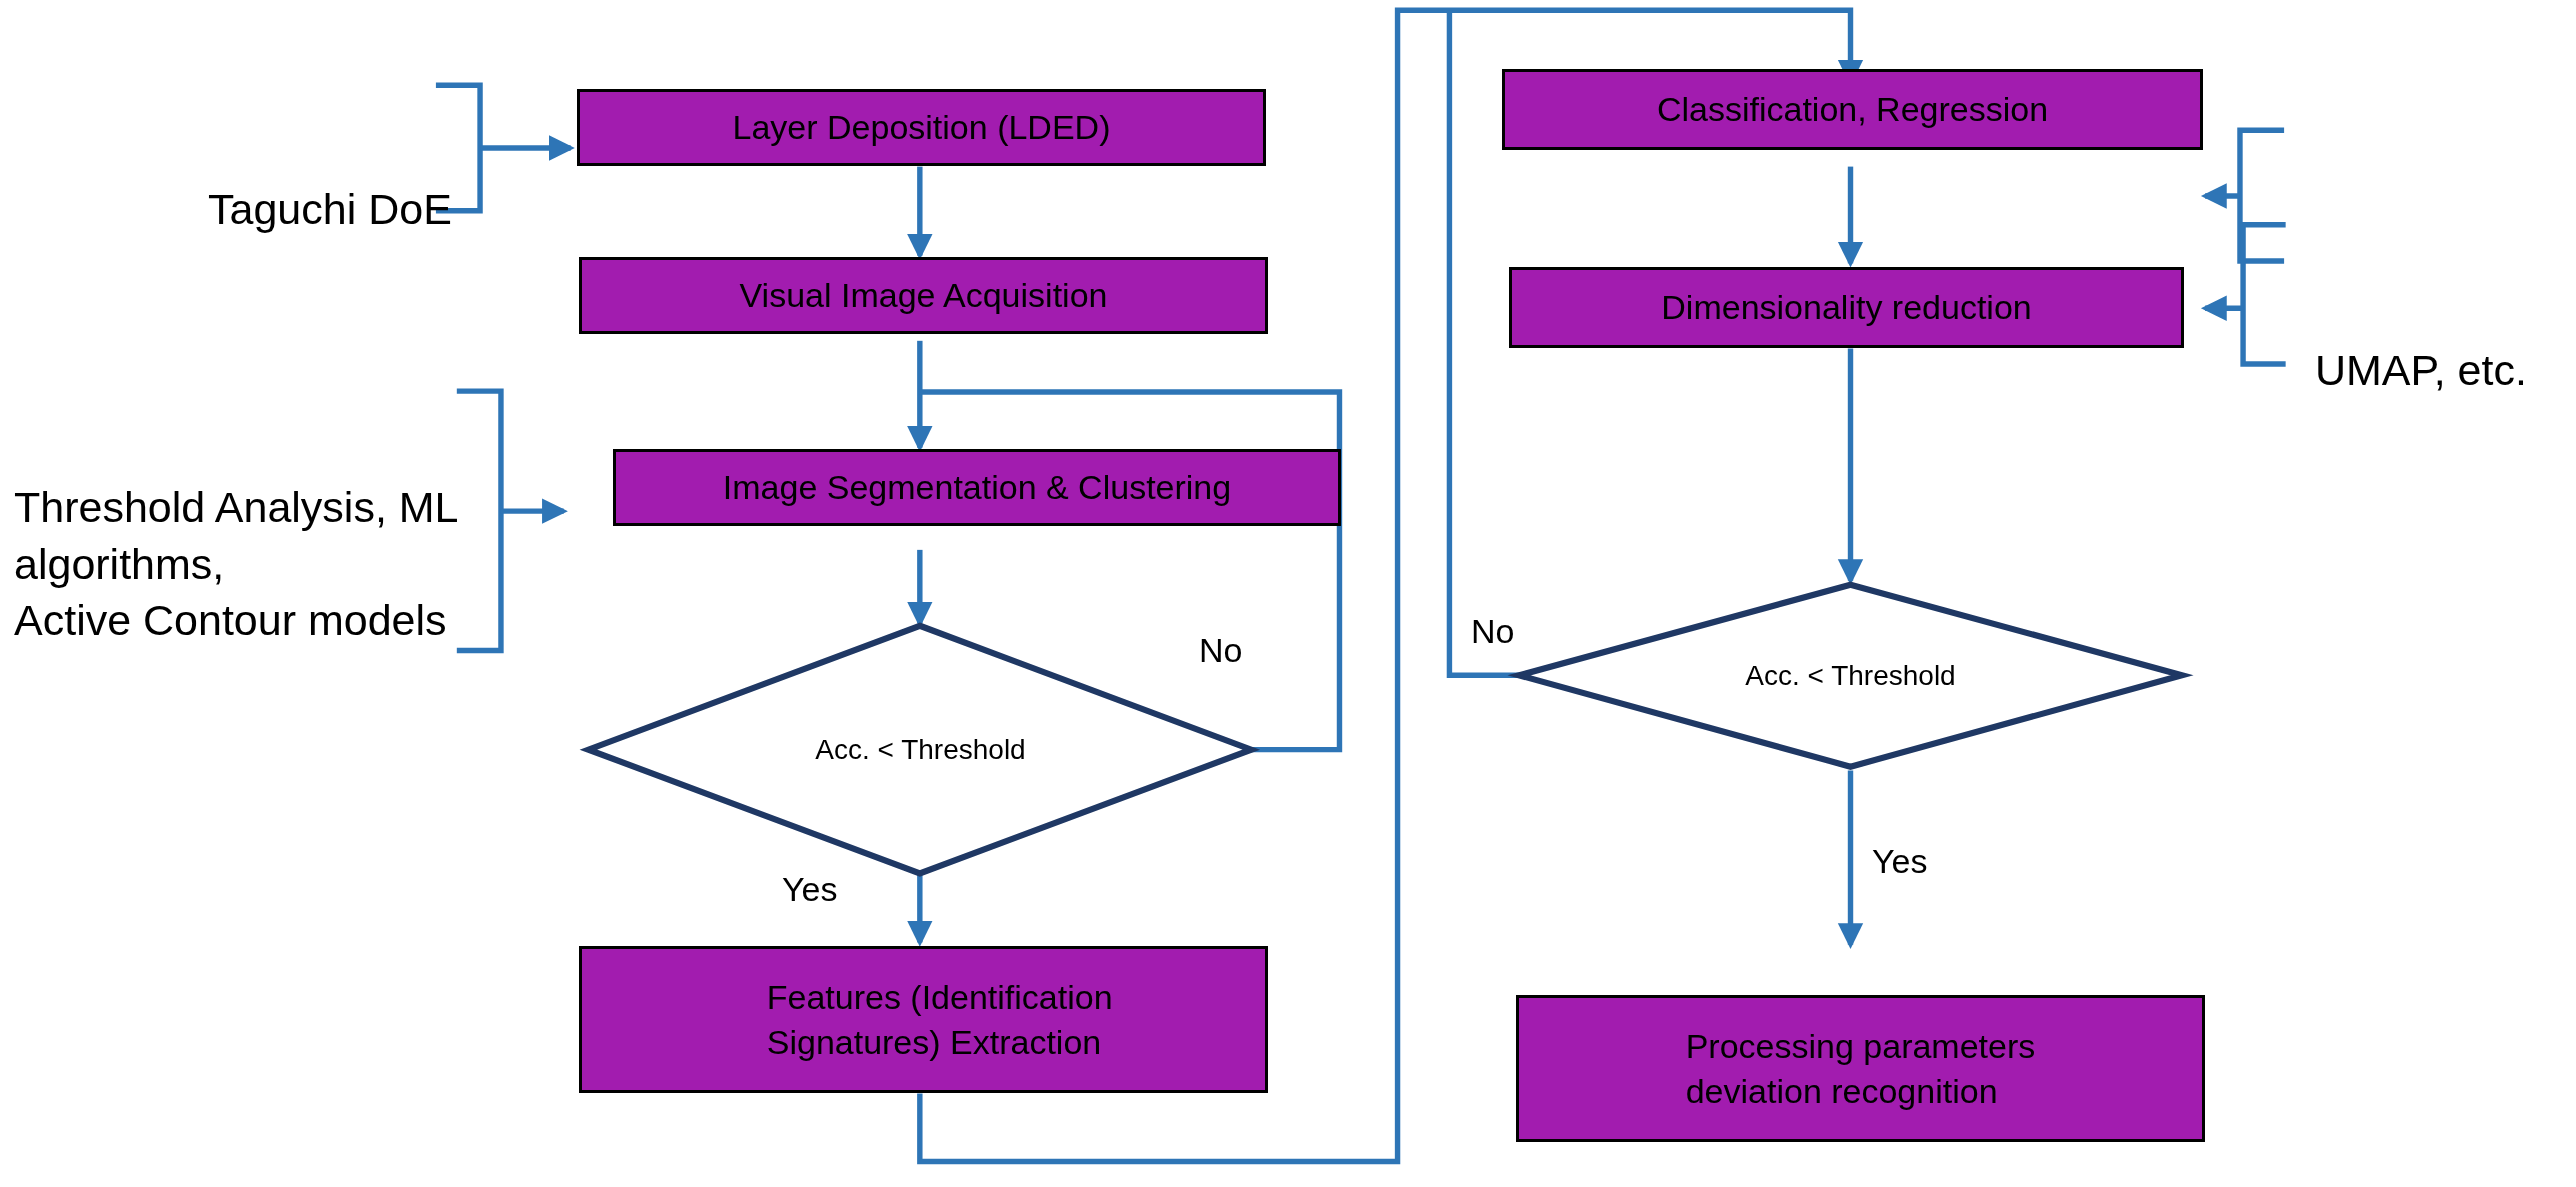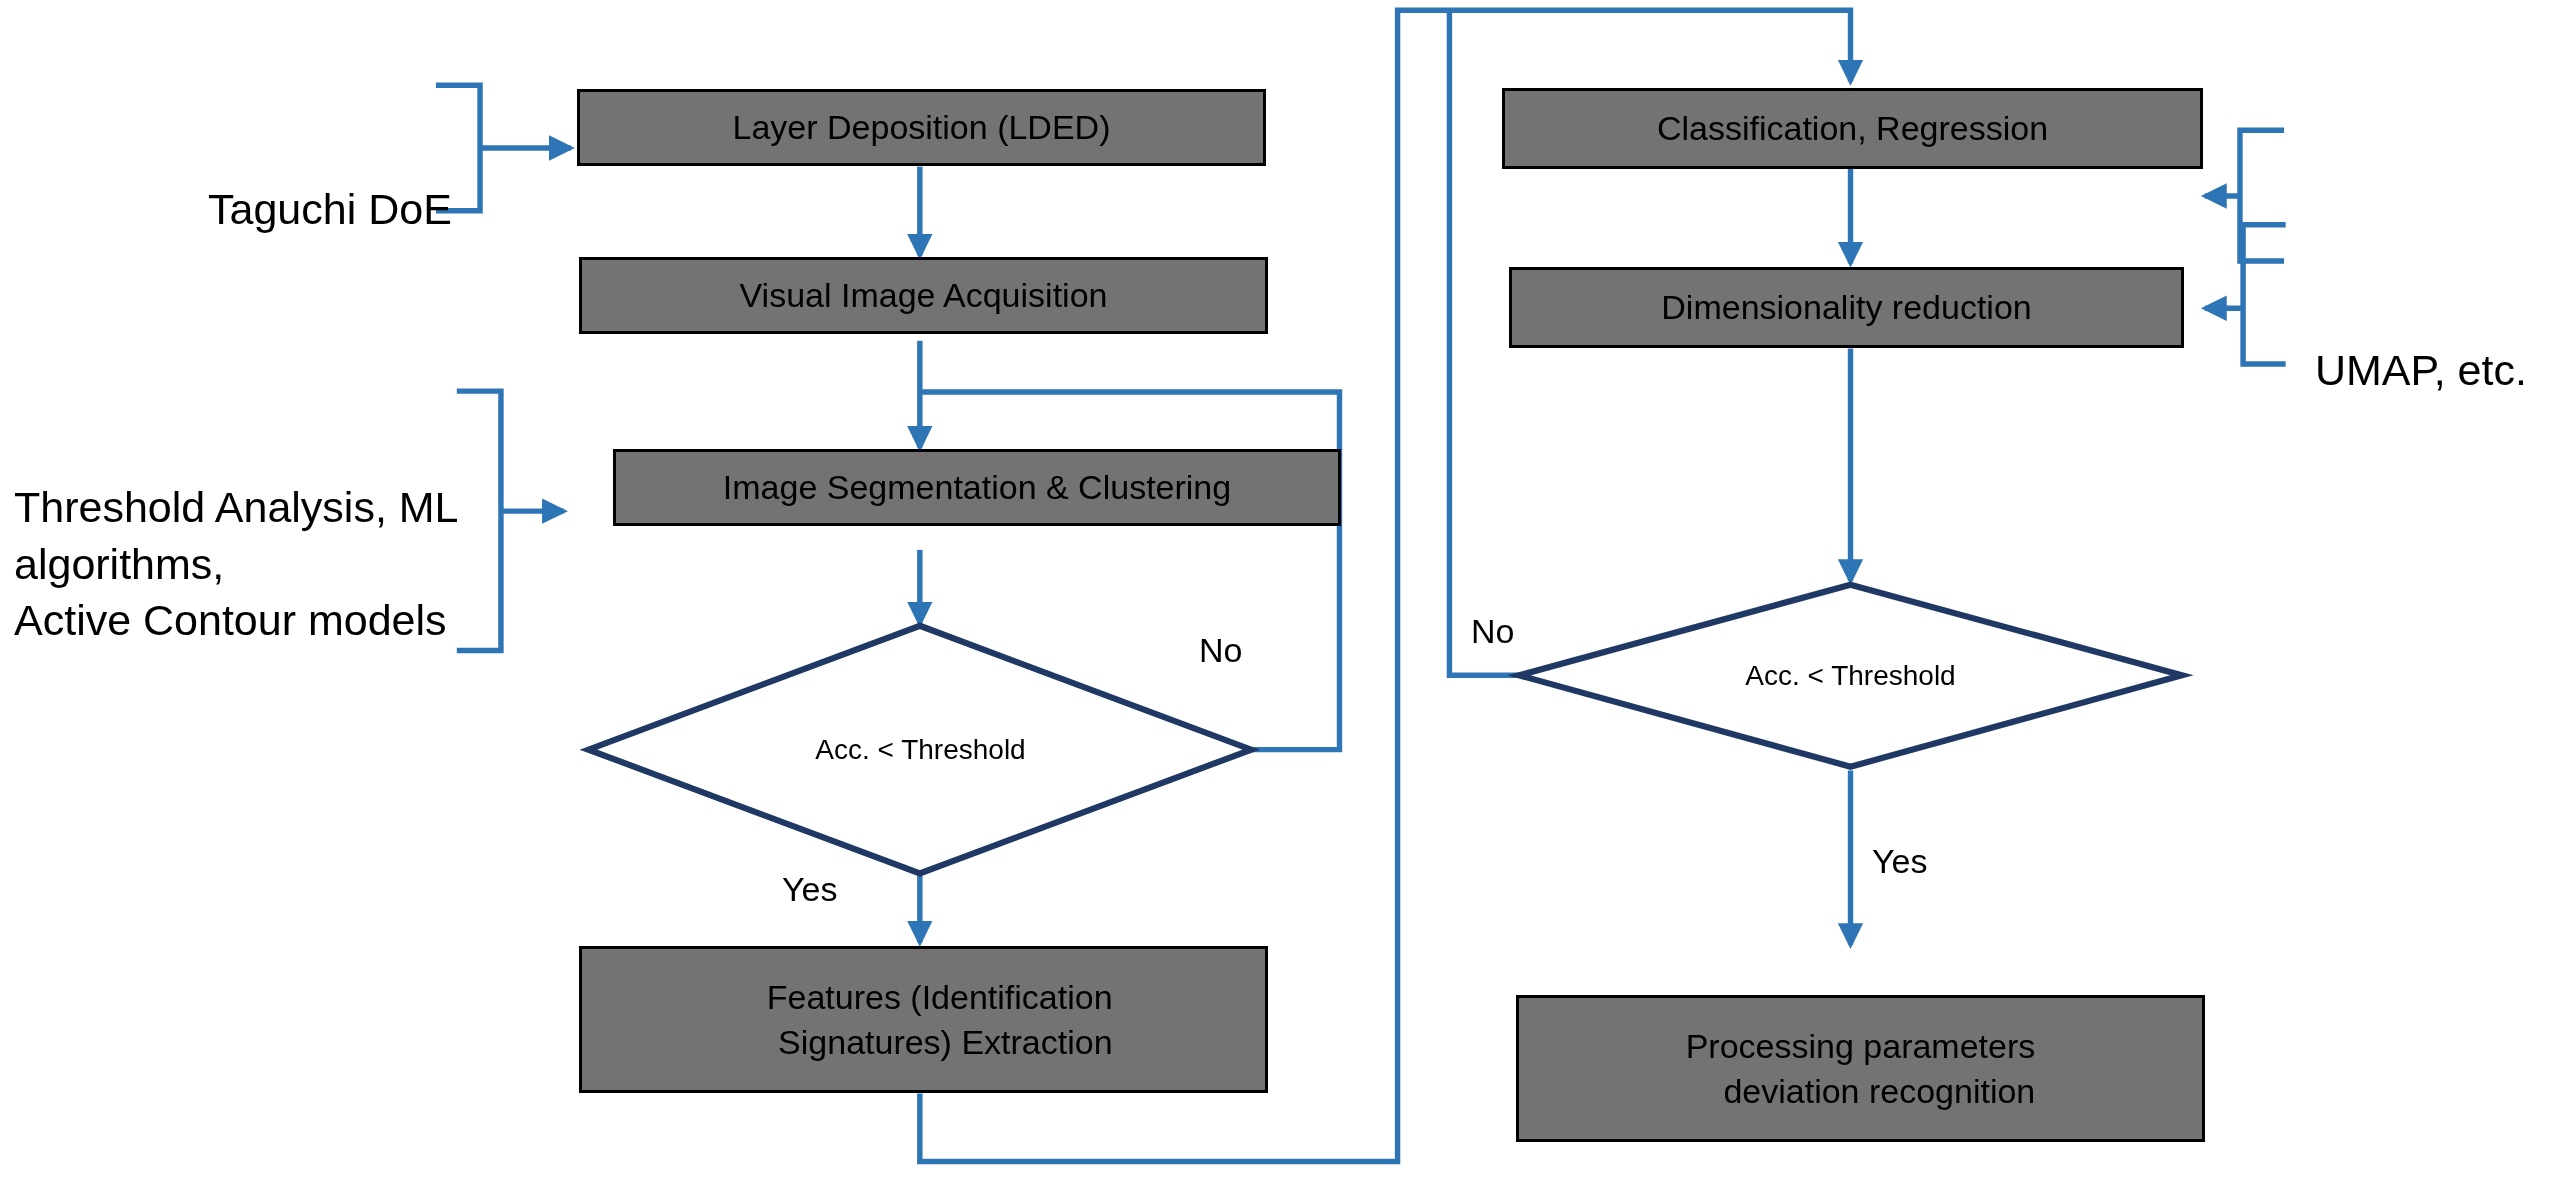--- a/index.html
+++ b/index.html
@@ -7,24 +7,24 @@
   body{
     font-family:"Liberation Sans", sans-serif;
     width:2576px;height:1188px;overflow:hidden;
   }
   #diagram-root{position:relative;width:2576px;height:1188px;background:#fff;}
   svg#flow-svg{position:absolute;inset:0;width:2576px;height:1188px;display:block;}
 
   .proc-box{
     position:absolute;
     box-sizing:border-box;
-    background:#737373;
+    background:#a21caf;
     border:3.9px solid #000000;
     display:flex;align-items:center;justify-content:center;
-    text-align:right;
+    text-align:left;
     font-size:34px;
     line-height:1.30;
     color:#000000;
     padding:3.1px 7.7px;
   }
   .proc-box .box-text{display:block;white-space:pre-line;}
 
   .diamond-label{
     position:absolute;
     display:flex;align-items:center;justify-content:center;
@@ -109,21 +109,21 @@
 
   <div class="proc-box" style="left:581px;  top:449px;  width:728px; height:77px;margin-left:32px;">
     <span class="box-text">Image Segmentation &amp; Clustering</span>
   </div>
 
   <div class="proc-box" style="left:579px;  top:946px; width:689px; height:147px;padding-left:40px;">
     <span class="box-text">Features (Identification
 Signatures) Extraction</span>
   </div>
 
-  <div class="proc-box" style="left:1502px; top:88px;  width:701px; height:81px;">
+  <div class="proc-box" style="left:1502px; top:69px;  width:701px; height:81px;">
     <span class="box-text">Classification, Regression</span>
   </div>
 
   <div class="proc-box" style="left:1502px; top:267px;  width:675px; height:81px;margin-left:7px;">
     <span class="box-text">Dimensionality reduction</span>
   </div>
 
   <div class="proc-box" style="left:1516px; top:995px; width:689px; height:147px;">
     <span class="box-text">Processing parameters
 deviation recognition</span>

